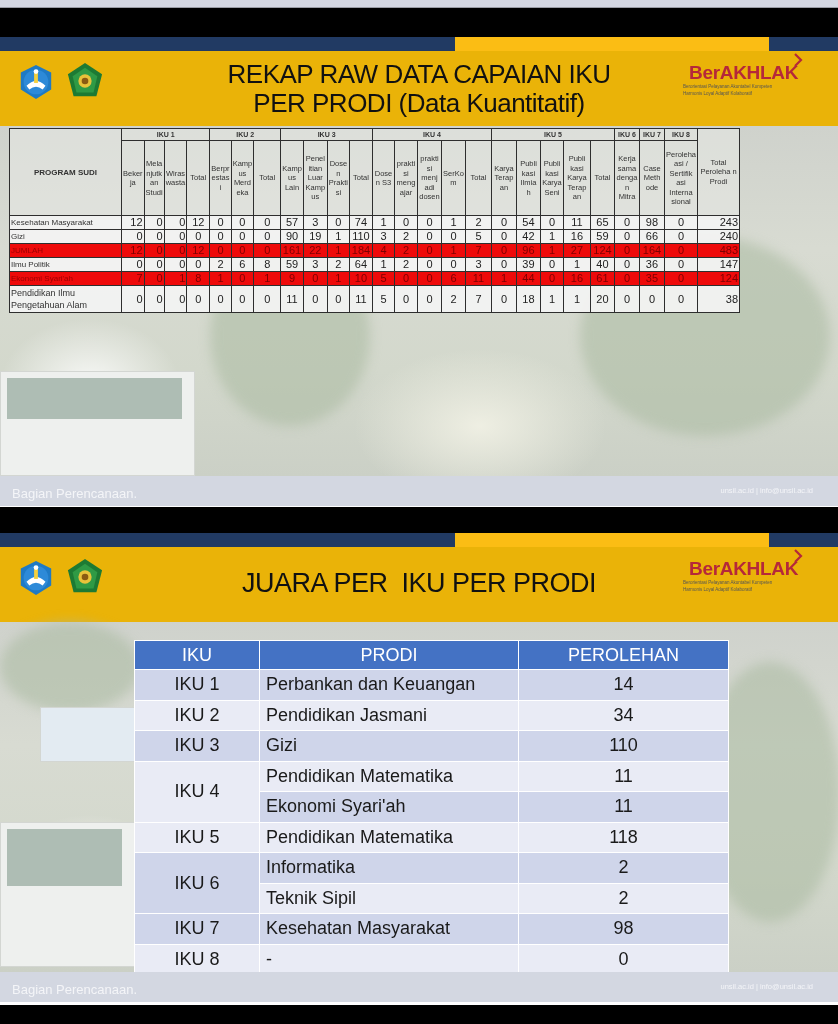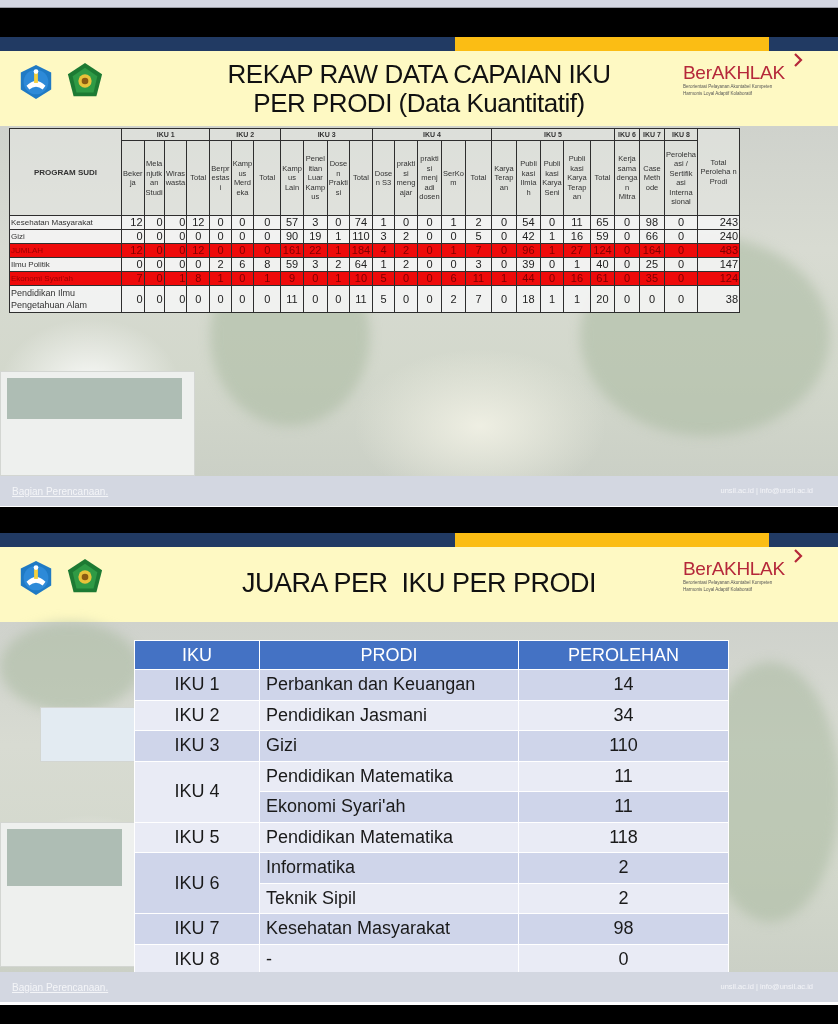--- a/index.html
+++ b/index.html
@@ -8,54 +8,54 @@
 
     .top-strip { position: absolute; left: 0; top: 0; width: 838px; height: 8px; background: #d4d7e2; border-bottom: 1px solid #9a9ca5; }
 
     .slide { position: absolute; left: 0; width: 838px; background: #fff; overflow: hidden; }
     .slide1 { top: 37px; height: 470px; }
     .slide2 { top: 533px; height: 472px; }
 
     .band { position: absolute; left: 0; top: 0; width: 838px; height: 14px; background: #213a63; }
     .band .gold { position: absolute; left: 455px; top: 0; width: 314px; height: 14px; background: #fbbd14; }
 
-    .header { position: absolute; left: 0; top: 14px; width: 838px; background: #fef9c3; }
+    .header { position: absolute; left: 0; top: 14px; width: 838px; background: #eab308; }
     .slide1 .header { height: 75px; }
     .slide2 .header { height: 78px; }
 
     .logo { position: absolute; width: 38px; height: 38px; }
     .logo-tut { left: 17px; top: 12px; }
     .logo-unsil { left: 66px; top: 11px; }
 
     .title { position: absolute; left: 0; width: 838px; text-align: center; color: #111; font-family: "Liberation Sans", sans-serif; letter-spacing: -0.5px; }
     .slide1 .title { top: 9px; font-size: 26px; line-height: 29px; }
     .slide2 .title { top: 21px; font-size: 27px; line-height: 30px; }
 
     .brand { position: absolute; left: 683px; top: 12px; width: 125px; }
-    .brand-name { font-weight: normal; font-size: 19px; color: #b5283a; letter-spacing: -0.3px; line-height: 20px; }
+    .brand-name { font-weight: bold; font-size: 19px; color: #b5283a; letter-spacing: -0.3px; line-height: 20px; margin-left: 6px; }
     .brand-tag { font-size: 4.5px; color: #555; line-height: 5.5px; margin-top: 1px; }
     .brand-chevron { position: absolute; left: 110px; top: -10px; width: 10px; height: 14px; }
 
     .body-bg { position: absolute; left: 0; width: 838px;
       background:
         radial-gradient(ellipse 180px 110px at 480px 300px, rgba(240,240,228,0.95), rgba(240,240,228,0) 70%),
         radial-gradient(ellipse 120px 90px at 90px 260px, rgba(255,255,255,0.85), rgba(255,255,255,0) 75%),
         linear-gradient(180deg, #cfd2cc 0%, #d8dbd2 35%, #d3d8cc 70%, #cbd0c6 100%);
     }
     .slide1 .body-bg { top: 89px; height: 350px; }
     .slide2 .body-bg { top: 89px; height: 350px; }
 
     .building { position: absolute; background: #eef0ee; border: 1px solid #d3d6d2; }
     .building .roof { position: absolute; left: 6px; top: 6px; right: 12px; height: 40%; background: #aebdb4; }
     .trees { position: absolute; border-radius: 50%; background: rgba(170,185,160,0.55); filter: blur(6px); }
 
     .footer { position: absolute; left: 0; width: 838px; height: 30px; background: #d3d7e1; }
     .slide1 .footer { top: 439px; }
     .slide2 .footer { top: 439px; }
-    .footer .left { position: absolute; left: 12px; top: 10px; font-size: 10px; color: #f4f5f8; text-decoration: underline; }
+    .footer .left { position: absolute; left: 12px; top: 10px; font-size: 13px; color: #f4f5f8; }
     .footer .right { position: absolute; right: 25px; top: 10px; font-size: 7.5px; color: #f4f5f8; }
 
     
     table.t1 { position: absolute; left: 9px; top: 91px; border-collapse: collapse; table-layout: fixed; font-family: "Liberation Sans", sans-serif; background: rgba(232,234,230,0.55); }
     table.t1 td, table.t1 th { border: 1px solid #2e2e2e; text-align: center; color: #222; overflow: hidden; }
     table.t1 th.grp { font-size: 7px; font-weight: bold; height: 12px; color: #333; }
     table.t1 th.sub { font-size: 7.5px; font-weight: normal; line-height: 9.5px; height: 75px; padding: 0 1px; color: #333; }
     table.t1 th.prog { font-size: 8px; font-weight: bold; color: #333; }
     table.t1 td { font-size: 11px; height: 14px; line-height: 13px; padding: 0 1px; }
     table.t1 td.name { text-align: left; font-size: 8px; padding-left: 1px; color: #333; white-space: nowrap; }
@@ -295,21 +295,21 @@
           <td>2</td>
           <td>0</td>
           <td>0</td>
           <td>3</td>
           <td>0</td>
           <td>39</td>
           <td>0</td>
           <td>1</td>
           <td>40</td>
           <td>0</td>
-          <td>25</td>
+          <td>36</td>
           <td>0</td>
           <td class="r">147</td>
         </tr>
         <tr class="hl">
           <td class="name">Ekonomi Syari'ah</td>
           <td class="r">7</td>
           <td class="r">0</td>
           <td class="r">1</td>
           <td>8</td>
           <td>1</td>

